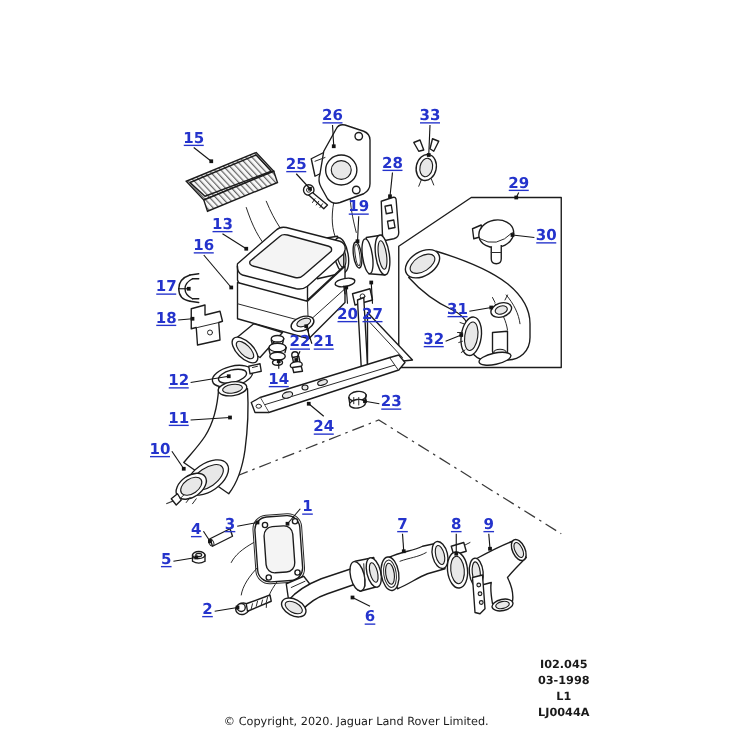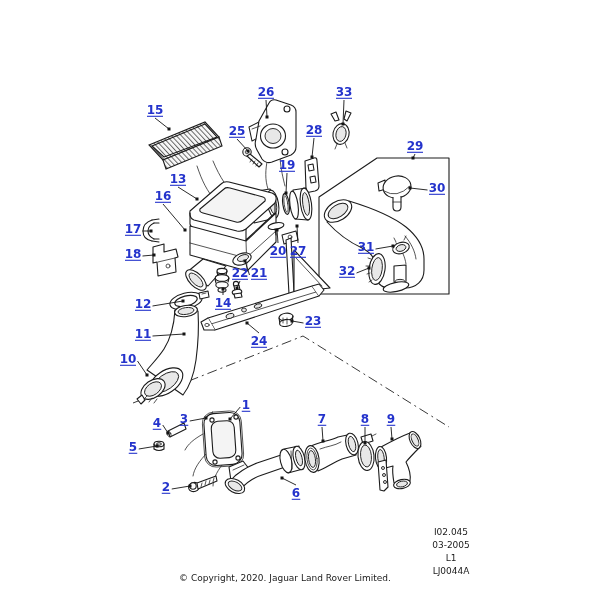--- a/index.html
+++ b/index.html
@@ -7,21 +7,21 @@
          font-family:"DejaVu Sans","Liberation Sans",sans-serif;}
   #stage svg{position:absolute;left:0;top:0;}
   .ln{fill:none;stroke:#1c1c1c;stroke-width:1.1;stroke-linecap:round;stroke-linejoin:round;}
   .lnthin{fill:none;stroke:#2a2a2a;stroke-width:0.8;stroke-linecap:round;}
   .wfill{fill:#ffffff;stroke:#1c1c1c;stroke-width:1.1;stroke-linejoin:round;}
   .lfill{fill:#f4f4f4;stroke:#1c1c1c;stroke-width:1.1;stroke-linejoin:round;}
   .hole{fill:#e8e8e8;stroke:#1c1c1c;stroke-width:0.9;}
   .phantom{fill:none;stroke:#3a3a3a;stroke-width:1;stroke-dasharray:10 4 2 4;}
   .callout-num{font:bold 12px "DejaVu Sans","Liberation Sans",sans-serif;text-anchor:middle;}
   .ref-block{position:absolute;left:401px;top:526px;width:100px;text-align:center;
-             font-size:9px;line-height:13px;color:#1a1a1a;}
+             font-size:9px;line-height:13px;color:#1a1a1a;font-weight:bold;}
   .copyright{position:absolute;left:0;right:30px;top:573px;text-align:center;
              font-size:9px;color:#1a1a1a;}
 </style>
 </head>
 <body>
 
 <div id="stage">
 <svg id="diagram-svg" width="600" height="600" viewBox="0 0 600 600">
   <defs>
     <pattern id="pleats" width="3.6" height="3.6" patternUnits="userSpaceOnUse" patternTransform="rotate(-43)">
@@ -498,18 +498,18 @@
           <line x1="344" y1="100" x2="343" y2="124" stroke="#141414" stroke-width="0.9"></line>
           <rect x="341.5" y="122.5" width="3" height="3" fill="#141414"></rect>
           <text x="344" y="96" class="callout-num" fill="#2433cc">33</text>
           <line x1="336" x2="352" y1="98.3" y2="98.3" stroke="#2433cc" stroke-width="1.1"></line>
         </g>
       </g>
 </svg>
 
 <div class="ref-block">
   <div>I02.045</div>
-  <div>03-2005</div>
+  <div>03-1998</div>
   <div>L1</div>
   <div>LJ0044A</div>
 </div>
 <div class="copyright">© Copyright, 2020. Jaguar Land Rover Limited.</div>
 </div>
 
 </body></html>

